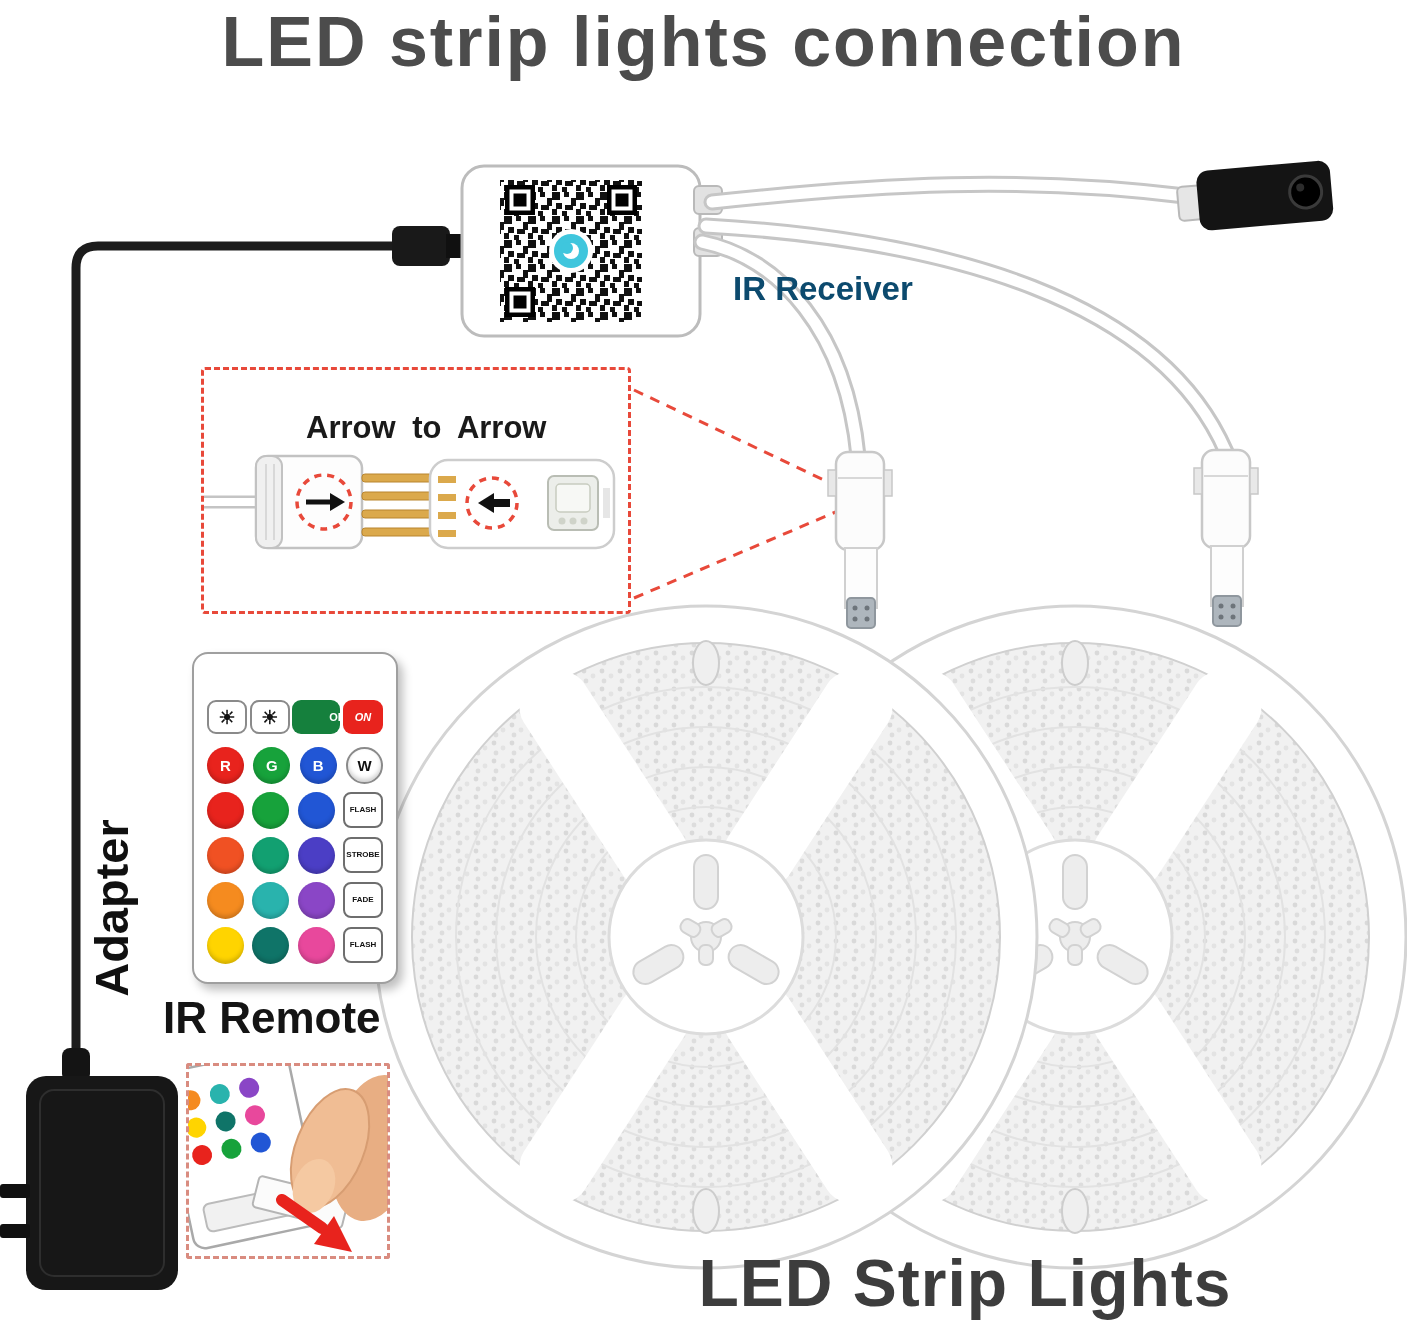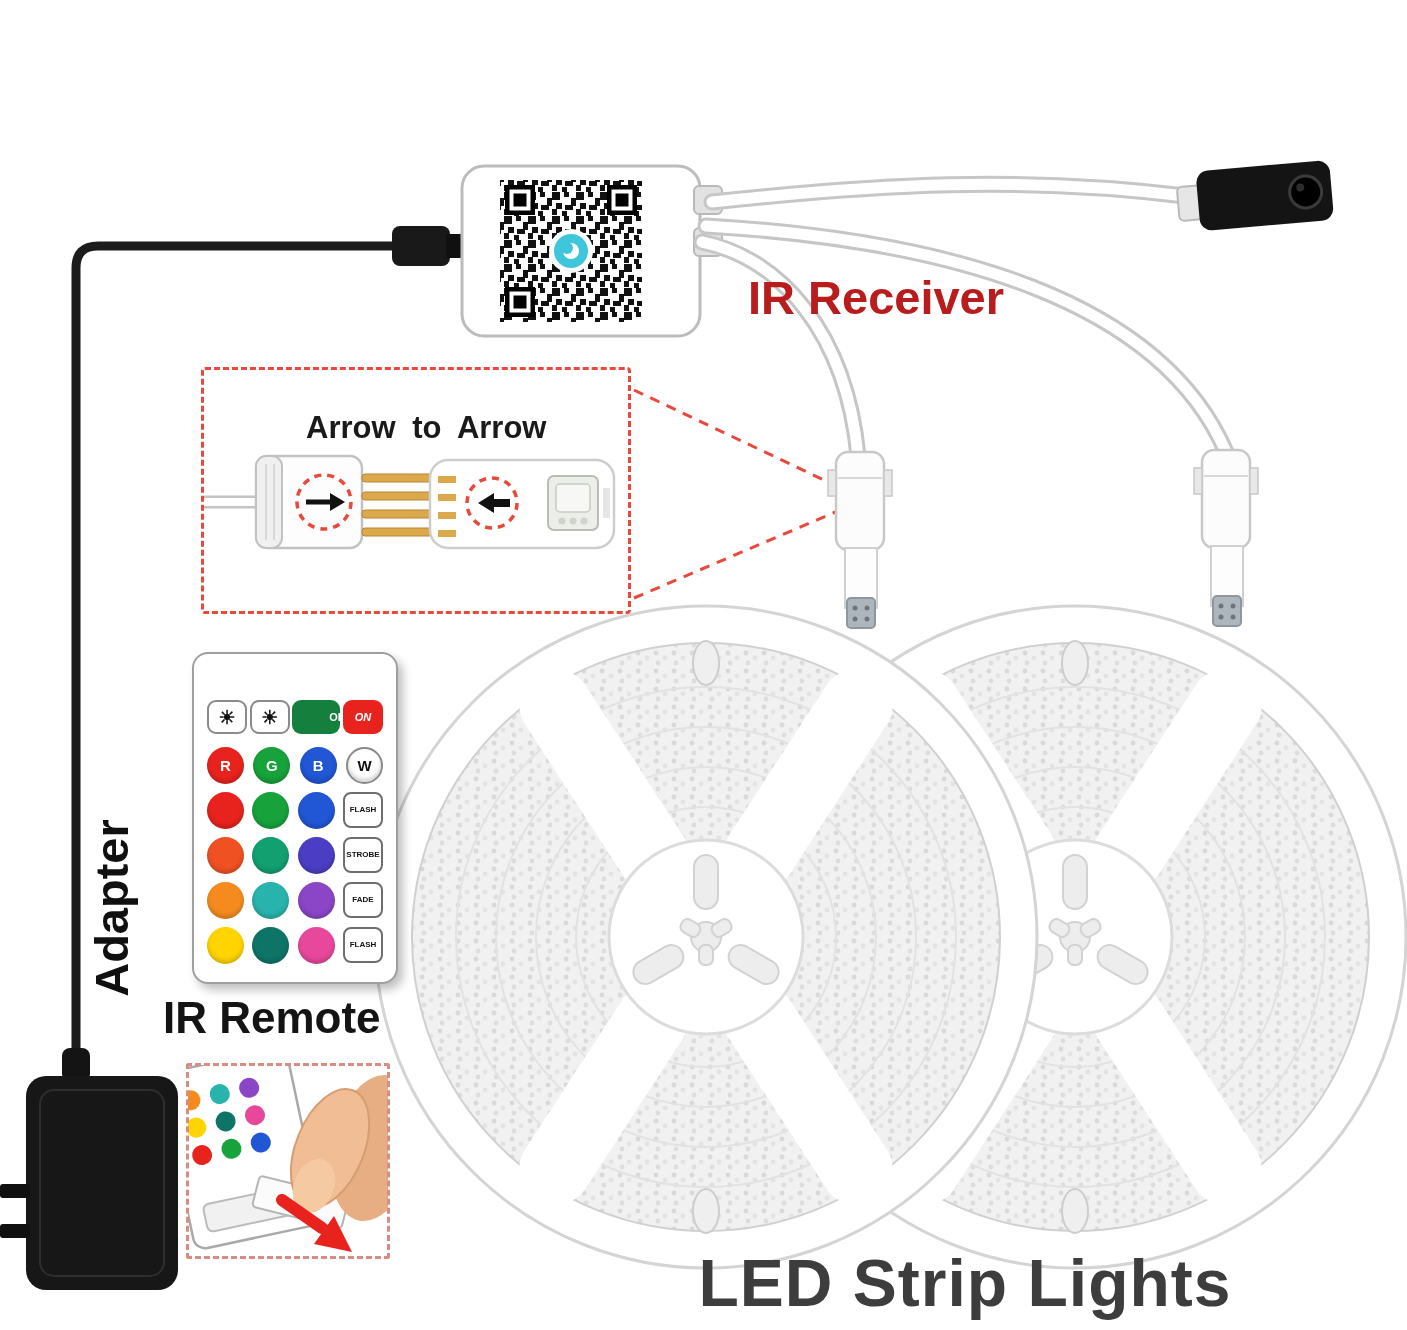--- a/index.html
+++ b/index.html
@@ -10,21 +10,21 @@
   }
   .page { position:absolute; inset:0; }
   .art { position:absolute; left:0; top:0; }
 
   .title {
     position:absolute; top:2px; left:0; width:100%;
     text-align:center; font-size:70px; font-weight:bold;
     color:#4c4c4c; letter-spacing:2px; white-space:nowrap;
   }
   .label { position:absolute; font-weight:bold; white-space:nowrap; }
-  .ir-receiver-label { left:733px; top:270px; font-size:47px; color:#b91c1c;margin-left:15px; }
+  .ir-receiver-label { left:733px; top:270px; font-size:33px; color:#0c4a6e; }
   .arrow-label       { left:306px; top:410px; font-size:31px; color:#1a1a1a; word-spacing:8px; }
   .adapter-label {
     position:absolute; left:-18px; top:882px; width:260px; height:52px;
     line-height:52px; text-align:center; transform:rotate(-90deg);
     font-size:47px; font-weight:bold; color:#101010; white-space:nowrap;
   }
   .ir-remote-label { left:163px; top:993px; font-size:44px; color:#141414; }
   .led-strips-label {
     left:585px; top:1245px; width:760px; text-align:center;
     font-size:66px; color:#3d3d3d; letter-spacing:1px;
@@ -285,20 +285,21 @@
         <ellipse cx="330" cy="1148" rx="34" ry="62" fill="#f0bd94" stroke="#d79d72" stroke-width="2" transform="rotate(22 330 1148)"></ellipse>
         <ellipse cx="314" cy="1186" rx="20" ry="28" fill="#f5c9a2" transform="rotate(22 314 1186)"></ellipse>
       </g>
       <g fill="#e8231d">
         <path d="M 282 1200 L 322 1228" stroke="#e8231d" stroke-width="12" stroke-linecap="round"></path>
         <polygon points="314,1244 352,1252 334,1216"></polygon>
       </g>
     </g>
   </svg>
 
+  <div class="title">LED strip lights connection</div>
   <div class="label ir-receiver-label">IR Receiver</div>
   <div class="detail-box"></div>
   <div class="label arrow-label">Arrow to Arrow</div>
   <div class="adapter-label">Adapter</div>
   <div class="label led-strips-label">LED Strip Lights</div>
   <div class="label ir-remote-label">IR Remote</div>
   <div class="inset-box"></div>
 
   <div class="remote">
     <div class="r-row first">

